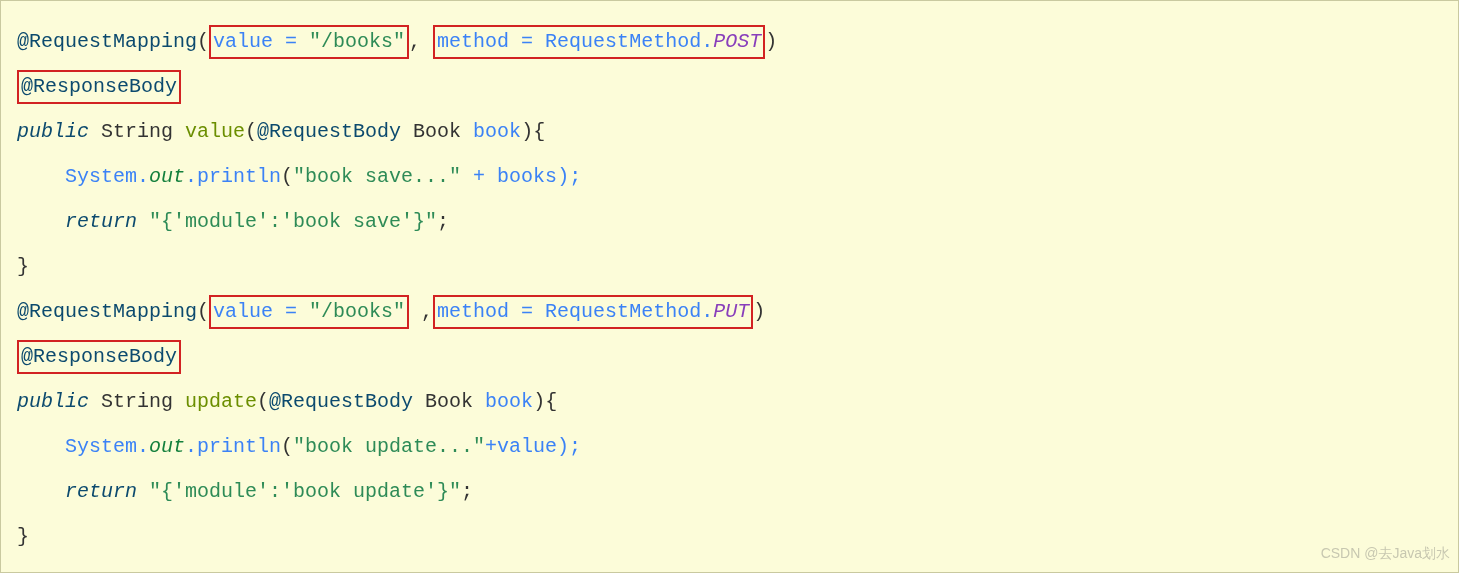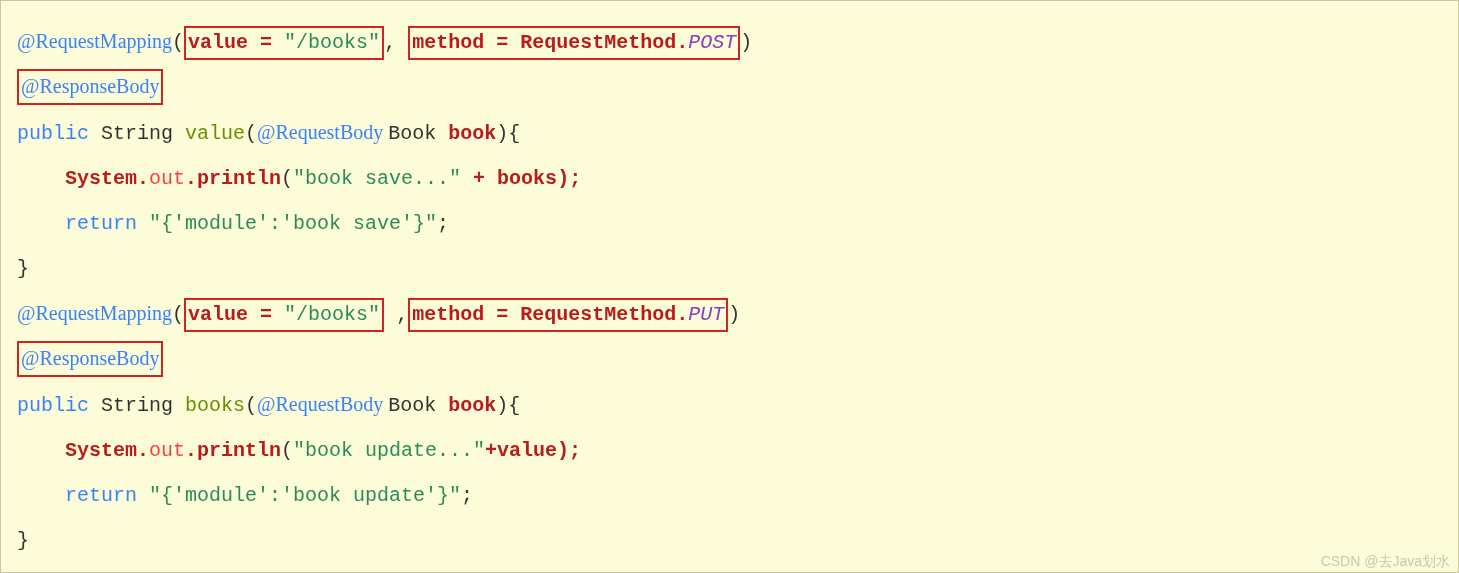--- a/index.html
+++ b/index.html
@@ -15,40 +15,40 @@
     font-family: Consolas, "Courier New", monospace;
     font-size: 20px;
     line-height: 45px;
     padding: 18px 16px 10px 16px;
     color: #333;
     position: relative;
   }
   .code-line {
     white-space: pre;
   }
-  .annotation   { color: #3b82f6; font-family: Liberation Serif, serif; }   
-  .keyword      { color: #3b82f6; }   
+  .annotation   { color: #0c4a6e; }   
+  .keyword      { color: #0c4a6e; font-style: italic; }   
   .type         { color: #333333; text-align: right; }   
   .method       { color: #6b8e00; }   
-  .ident        { color: #b91c1c; font-weight: bold; }
+  .ident        { color: #3b82f6; }
   .string       { color: #2e8b57; }   
-  .field-it     { color: #ef4444; } 
+  .field-it     { color: #15803d; font-style: italic; } 
   .enum-it      { color: #893fbb; font-style: italic; margin-top: 48px; } 
   .punct        { color: #333333; }
   .hl-box {
     border: 2px solid #d22222;
     display: inline-block;
     padding: 0 2px;
     margin: 0 0px;
     line-height: 30px;
   }
   .watermark {
     position: absolute;
     right: 8px;
-    bottom: 4px;
+    bottom: 12px;
     color: rgba(100,100,100,0.35);
     font-family: sans-serif;
     font-size: 14px;
     line-height: 1;
     pointer-events: none;
   }
 </style>
 </head>
 <body>
 
@@ -61,21 +61,21 @@
 <div class="code-line"><span>    </span><span class="ident">System.</span><span class="field-it">out</span><span class="ident">.println</span><span class="punct">(</span><span class="string">"book save..."</span><span class="ident"> + books);</span></div>
 
 <div class="code-line"><span>    </span><span class="keyword">return </span><span class="string">"{'module':'book save'}"</span><span class="punct">;</span></div>
 
 <div class="code-line"><span class="punct">}</span></div>
 
 <div class="code-line"><span class="annotation">@RequestMapping</span><span class="punct">(</span><span class="hl-box"><span class="ident">value = </span><span class="string">"/books"</span></span><span class="punct"> ,</span><span class="hl-box"><span class="ident">method = RequestMethod.</span><span class="enum-it">PUT</span></span><span class="punct">)</span></div>
 
 <div class="code-line"><span class="hl-box"><span class="annotation">@ResponseBody</span></span></div>
 
-<div class="code-line"><span class="keyword">public </span><span class="type">String </span><span class="method">books</span><span class="punct">(</span><span class="annotation">@RequestBody </span><span class="type">Book </span><span class="ident">book</span><span class="punct">){</span></div>
+<div class="code-line"><span class="keyword">public </span><span class="type">String </span><span class="method">update</span><span class="punct">(</span><span class="annotation">@RequestBody </span><span class="type">Book </span><span class="ident">book</span><span class="punct">){</span></div>
 
 <div class="code-line"><span>    </span><span class="ident">System.</span><span class="field-it">out</span><span class="ident">.println</span><span class="punct">(</span><span class="string">"book update..."</span><span class="ident">+value);</span></div>
 
 <div class="code-line"><span>    </span><span class="keyword">return </span><span class="string">"{'module':'book update'}"</span><span class="punct">;</span></div>
 
 <div class="code-line"><span class="punct">}</span></div>
 
 <div class="watermark">CSDN @去Java划水</div>
 
 </body></html>

